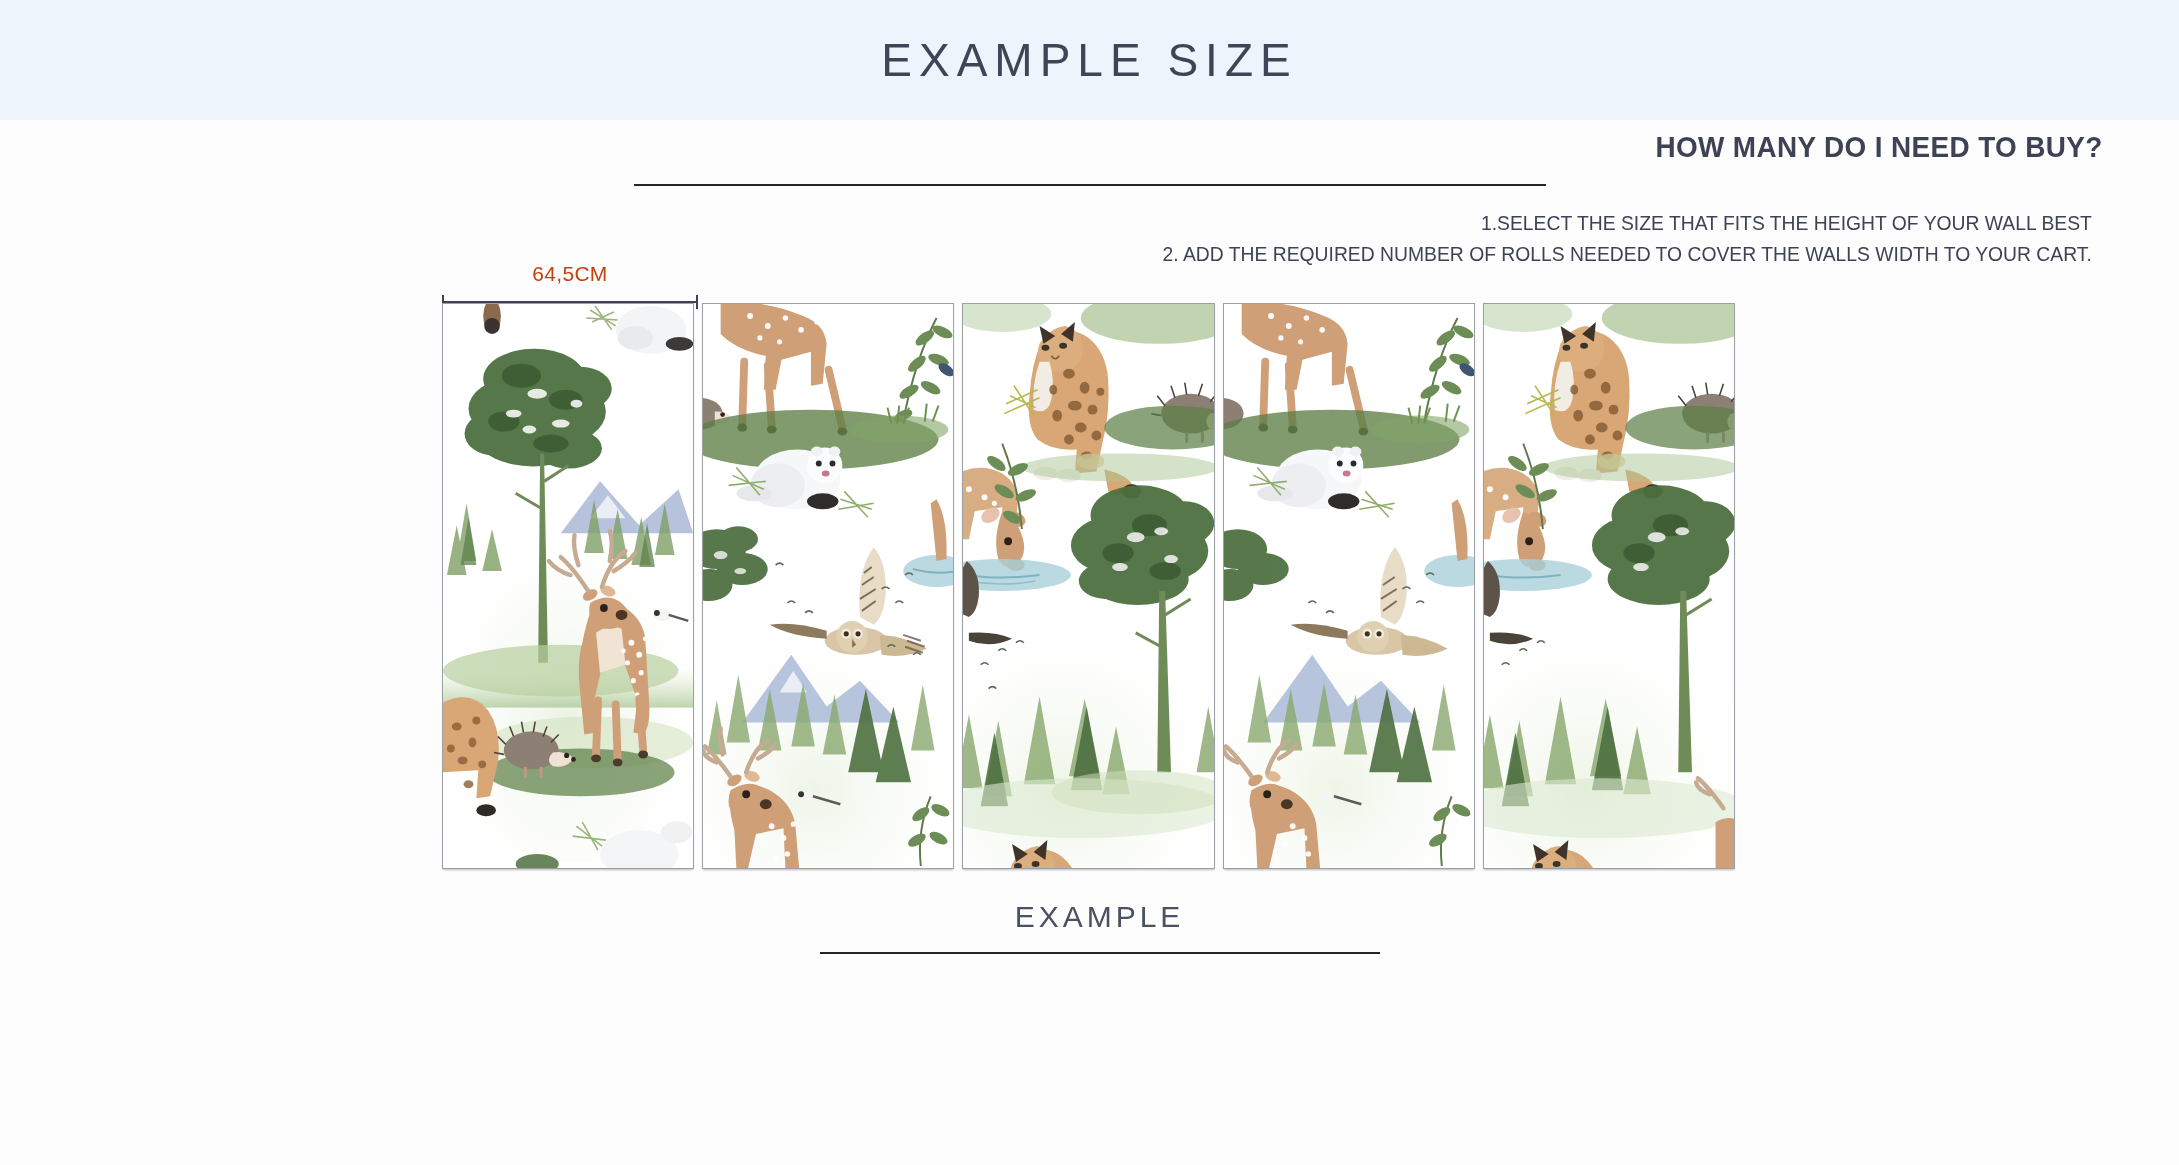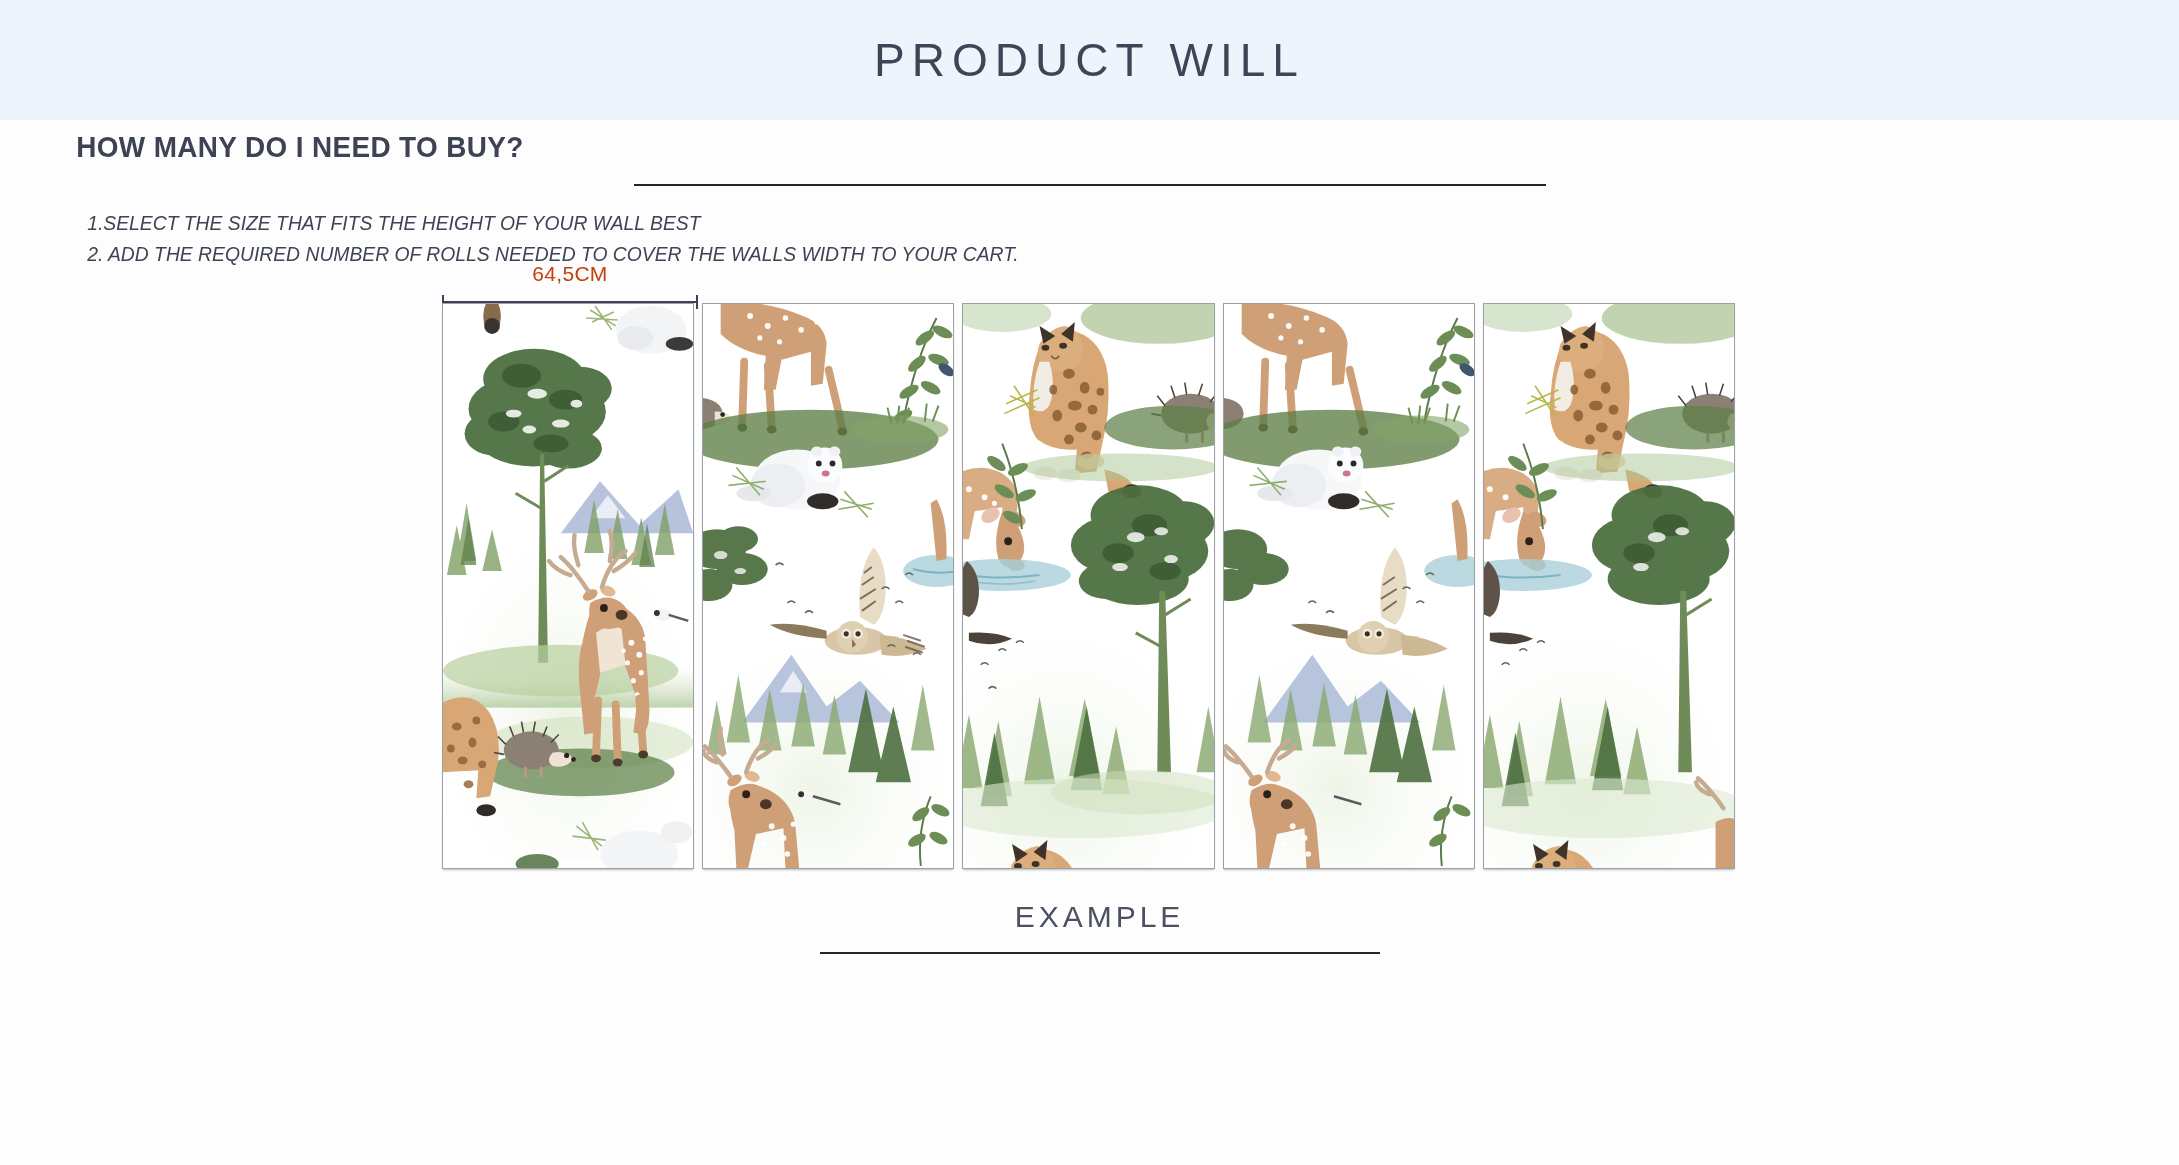--- a/index.html
+++ b/index.html
@@ -36,37 +36,37 @@
     letter-spacing: 7px;
     color: #3e4556;
     font-family: "Liberation Sans", sans-serif;
   }
 
   
   .intro {
     position: absolute;
     left: 0; top: 130px;
     width: 2179px;
-    text-align: left;
+    text-align: right;
   }
   .intro-heading {
     font-size: 30px;
     font-weight: 600;
     letter-spacing: 0.4px;
     color: #3d4354;
     transform: scaleX(0.93);
   }
   .rule {
     height: 2px;
     background: #24262c;
     margin: 0 auto;
   }
   .rule-top { width: 912px; margin-top: 20px; }
 
-  .intro-steps { margin-top: 21px; font-style: italic; }
+  .intro-steps { margin-top: 21px; }
   .step {
     font-size: 21px;
     font-weight: 500;
     color: #3d4354;
     line-height: 31px;
     transform: scaleX(0.92);
   }
 
   
   .dim-wrap {
@@ -172,21 +172,21 @@
     font-weight: 700;
     color: #2f3442;
   }
 </style>
 </head>
 <body>
 
 <div class="page">
 
   <div class="header-band">
-    <div class="header-title">PRODUCT WILL</div>
+    <div class="header-title">EXAMPLE SIZE</div>
   </div>
 
   <div class="intro">
     <div class="intro-heading">HOW MANY DO I NEED TO BUY?</div>
     <div class="rule rule-top"></div>
     <div class="intro-steps">
       <div class="step">1.SELECT THE SIZE THAT FITS THE HEIGHT OF YOUR WALL BEST</div>
       <div class="step">2. ADD THE REQUIRED NUMBER OF ROLLS NEEDED TO COVER THE WALLS WIDTH TO YOUR CART.</div>
     </div>
   </div>

